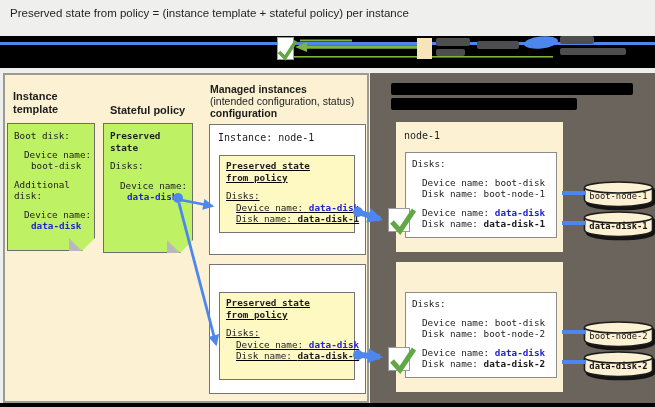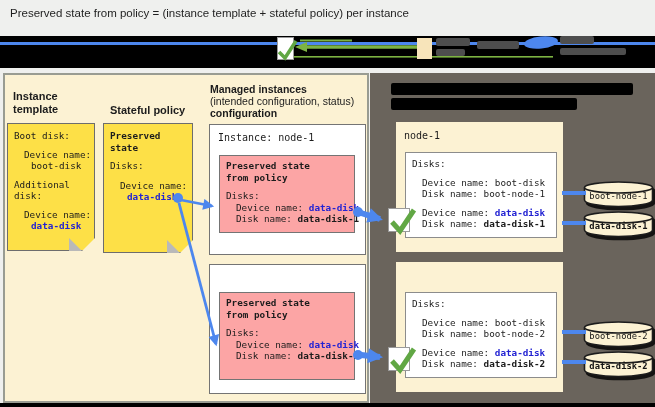--- a/index.html
+++ b/index.html
@@ -11,28 +11,28 @@
   .creampanel{left:3px;top:73px;width:366px;height:330px;background:#fcf2d3;
               border:2px solid #999c92;box-sizing:border-box;}
   .darkpanel{left:370px;top:73px;width:285px;height:330px;background:#6a645c;}
   .botstrip{left:0;top:403px;width:655px;height:4px;background:#000;}
   .seclabel{font-size:11px;font-weight:bold;color:#1c1c1c;line-height:12.5px;}
   .headnorm{font-weight:normal;}
   .mono{font-family:"DejaVu Sans Mono",monospace;font-size:9.3px;line-height:11.5px;
         color:#1c1c1c;white-space:nowrap;}
   .b{font-weight:bold;}
   .blue{color:#2323d3;font-weight:bold;}
-  .doc{background:#fde047;border:1.5px solid #6d6d6d;box-sizing:border-box;padding:6px 0 0 6px;}
+  .doc{background:#bef264;border:1.5px solid #6d6d6d;box-sizing:border-box;padding:6px 0 0 6px;}
   .doc::before{content:'';position:absolute;right:-1px;bottom:-1px;width:0;height:0;
                border-bottom:13px solid #fcf2d3;border-left:13px solid transparent;}
   .doc::after{content:'';position:absolute;right:12px;bottom:-1px;width:0;height:0;
               border-bottom:13px solid #b9b9b9;border-right:13px solid transparent;}
   .instbox{background:#fff;border:1.5px solid #747474;box-sizing:border-box;}
-  .innerbox{position:absolute;background:#fca5a5;border:1.3px solid #747474;
-            box-sizing:border-box;padding:4px 0 12px 6px;}
+  .innerbox{position:absolute;background:#fef9c3;border:1.3px solid #747474;
+            box-sizing:border-box;padding:4px 0 12px 6px;text-decoration:underline;}
   .nodebox{background:#fcf2d3;}
   .diskbox{position:absolute;background:#fff;border:1.3px solid #8c8c8c;
            box-sizing:border-box;padding:5px 0 0 6px;}
   .ind1{padding-left:10px;}
   .ind2{padding-left:17px;}
   .sp{height:7px;}
   .sp2{height:8px;}
   .checkbox{position:absolute;background:#fff;border:1px solid #9a9a9a;
             box-sizing:border-box;overflow:visible;z-index:12;}
   .checkbox svg{position:absolute;overflow:visible;}

